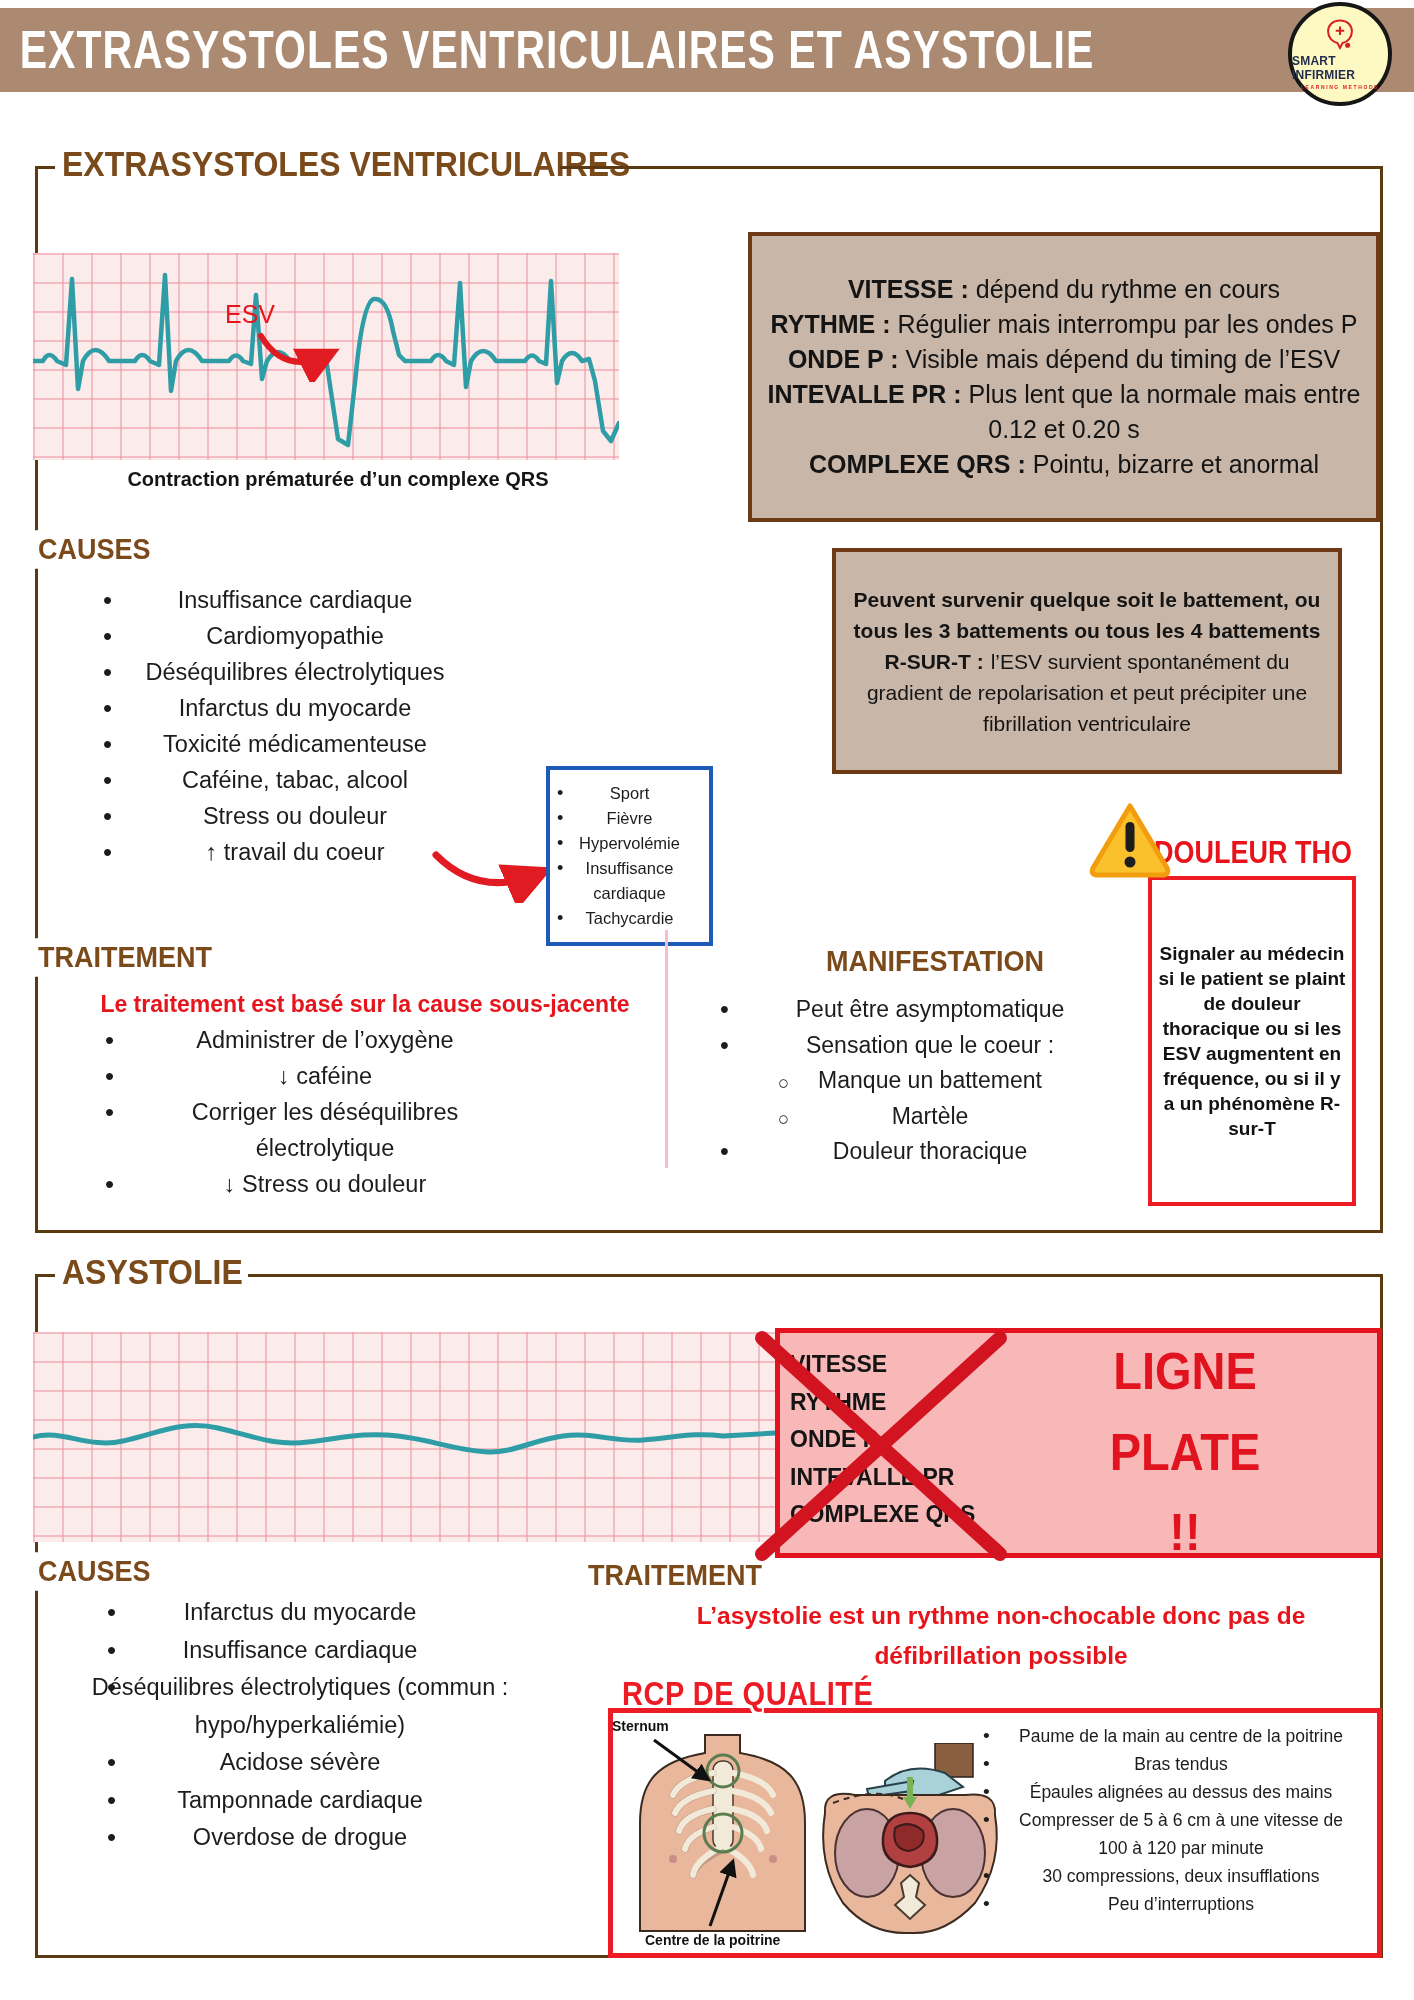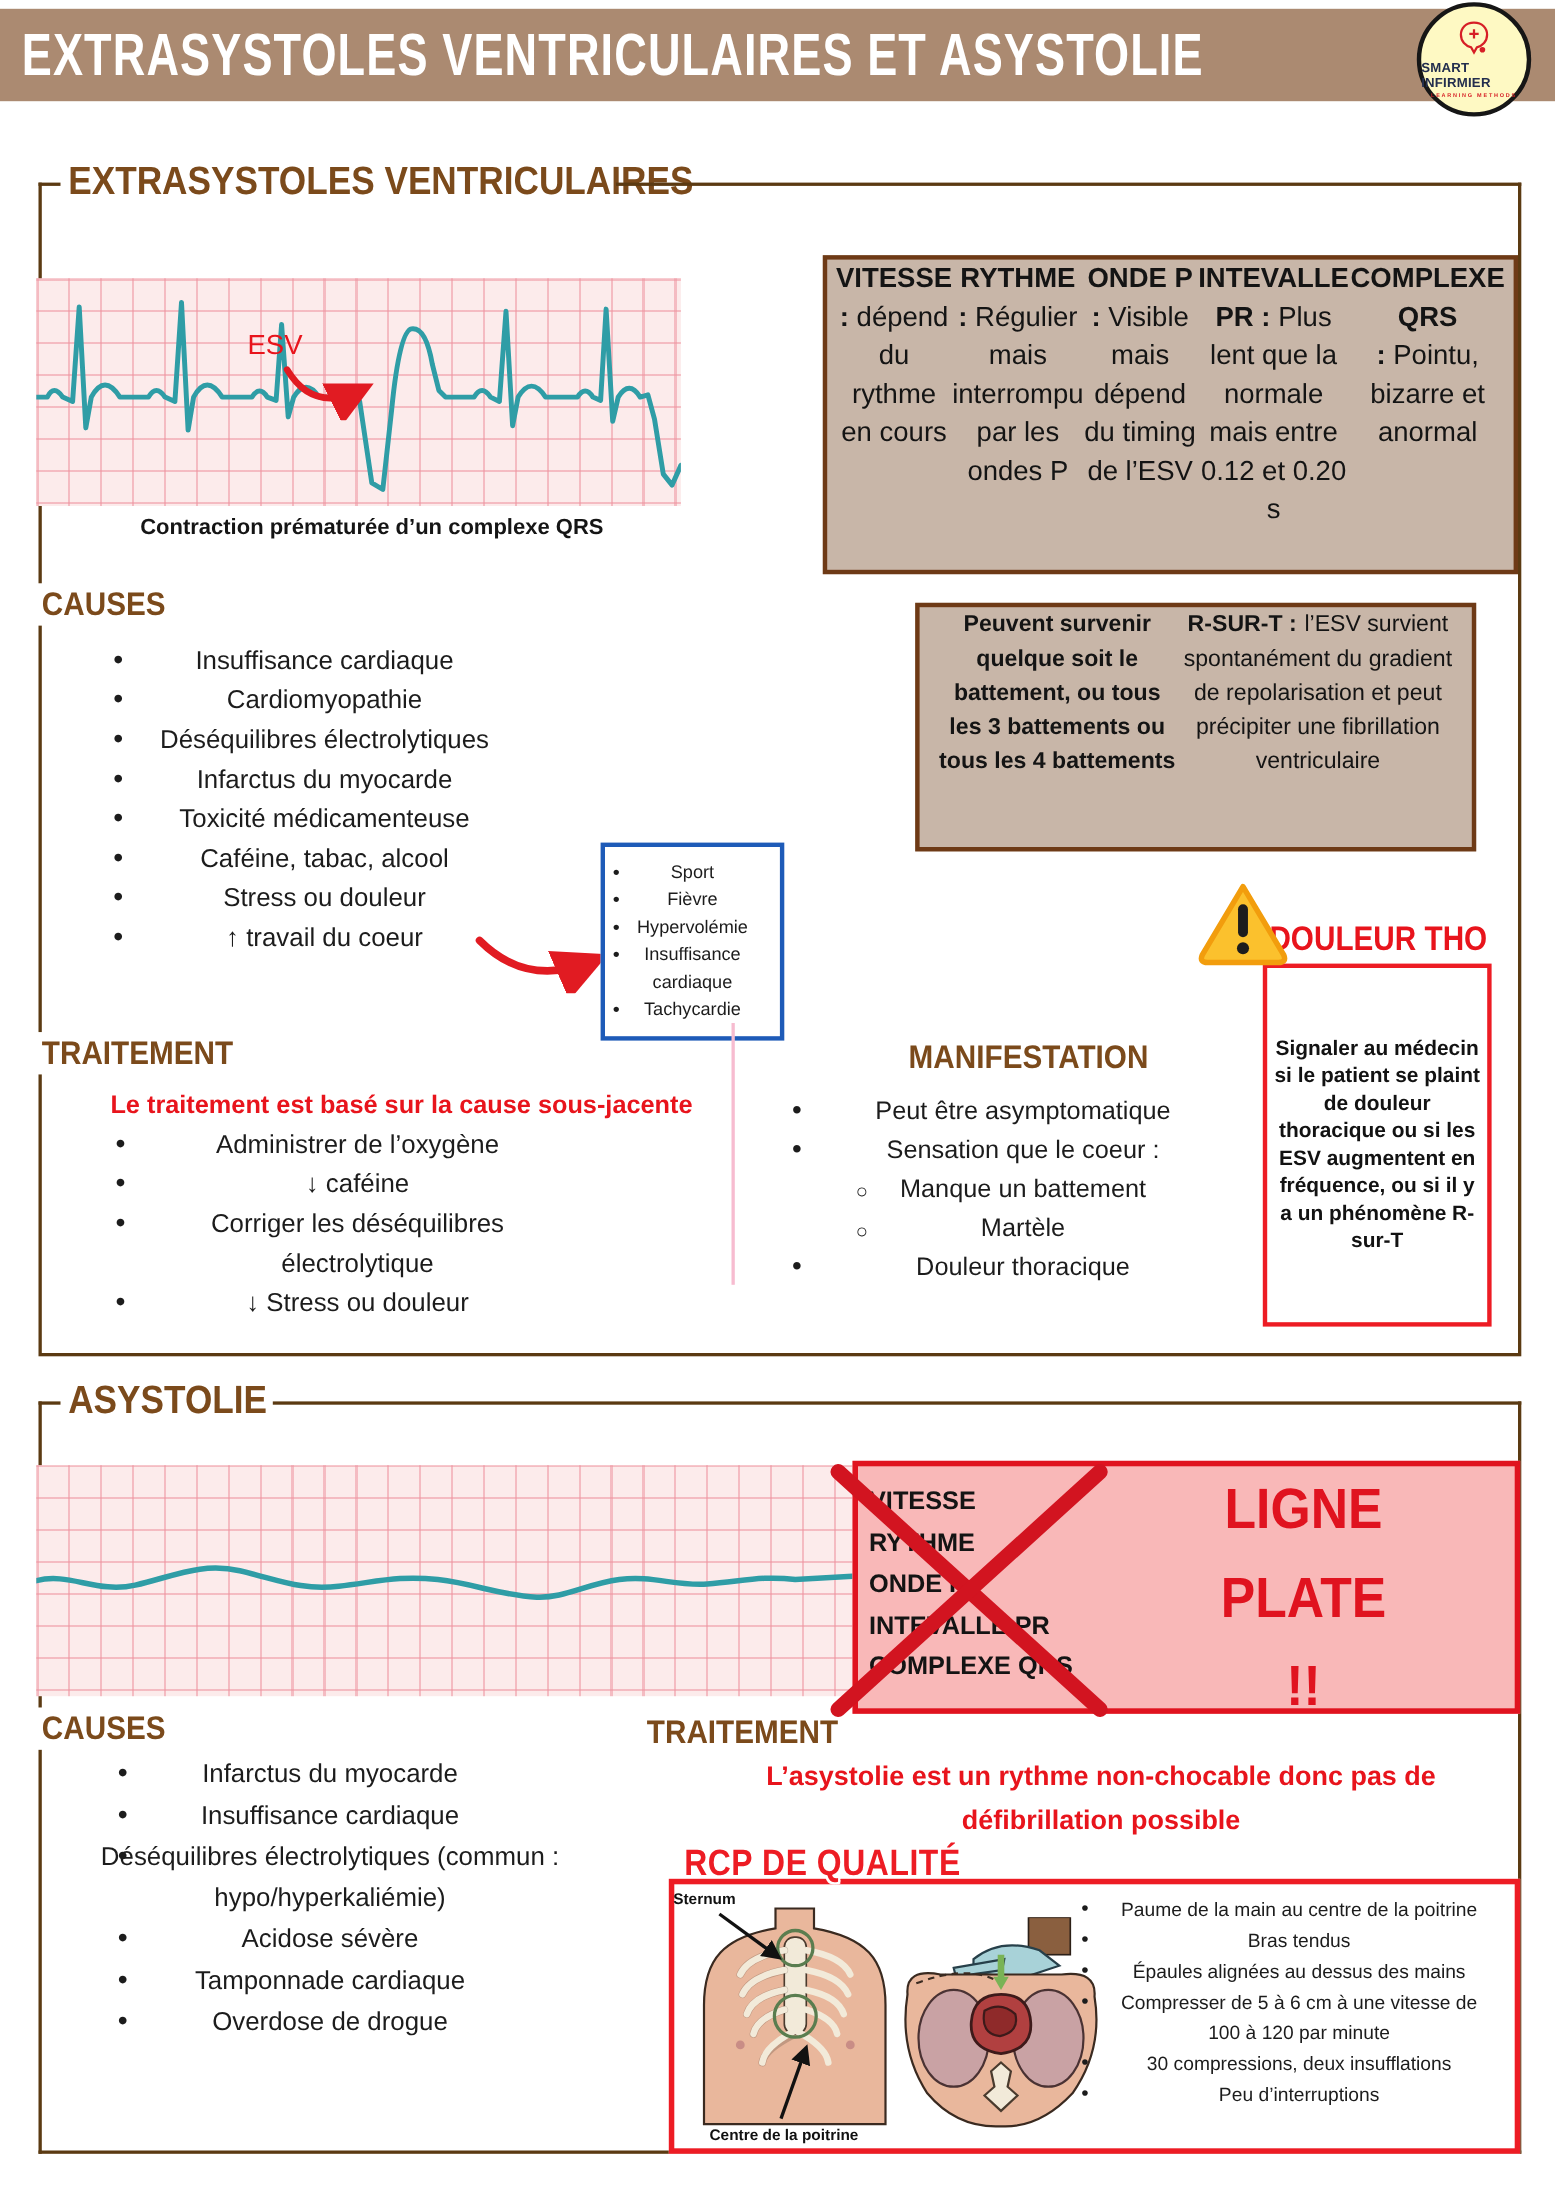--- a/index.html
+++ b/index.html
@@ -33,21 +33,21 @@
       repeating-linear-gradient(to bottom,rgba(238,148,160,.55) 0 2px,transparent 2px 29px);}
   .ecg svg{position:absolute;left:0;top:0;}
 
   .ecg-caption{position:absolute;left:45px;top:468px;width:586px;text-align:center;
                font-size:20px;font-weight:bold;color:#151515;}
 
   .esv-label{position:absolute;left:225px;top:300px;color:#e8141c;font-size:25px;font-weight:normal;}
 
   
   .tan-box{position:absolute;background:#c8b6a8;border:4px solid #6e3a16;box-sizing:border-box;
-           display:flex;flex-direction:row;justify-content:center;text-align:center;color:#141414;}
+           display:flex;flex-direction:column;justify-content:center;text-align:center;color:#141414;}
   .param-box{left:748px;top:232px;width:632px;height:290px;font-size:25px;line-height:35px;padding:0 8px;}
   .occ-box{left:832px;top:548px;width:510px;height:226px;font-size:21px;line-height:31px;padding:0 14px;}
   .pline b{font-weight:bold;margin-right:7px;}
 
   .blue-box{position:absolute;left:546px;top:750px;width:167px;height:180px;background:#fff;
             border:4px solid #1e5bb8;box-sizing:border-box;display:flex;align-items:center;margin-top:16px;}
   .blue-box ul{margin:0;padding:0;width:100%;font-size:16.5px;line-height:25px;}
 
   .warn-box{position:absolute;left:1148px;top:876px;width:208px;height:330px;background:#fff;
             border:4px solid #ed1c24;box-sizing:border-box;display:flex;align-items:center;

